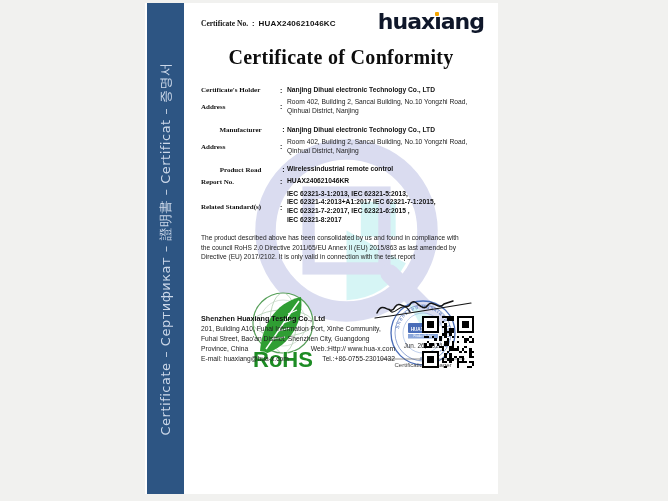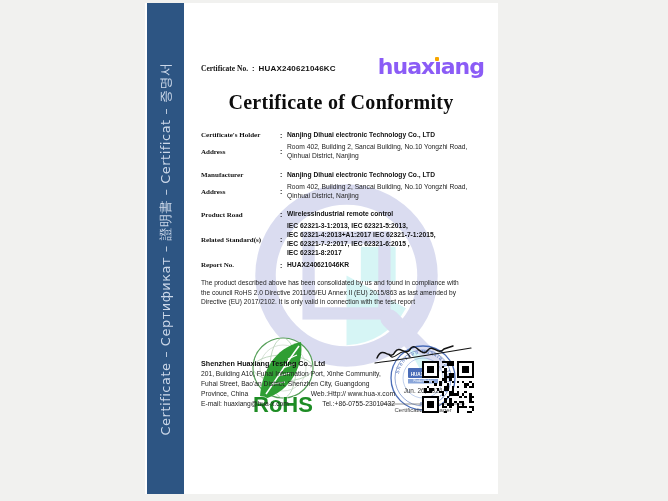--- a/index.html
+++ b/index.html
@@ -19,38 +19,38 @@
     background:#2d5583;overflow:hidden;
   }
   .sidebar-text{
     position:absolute;left:50%;top:50%;
     transform:translate(-50%,-50%) rotate(-90deg);
     white-space:nowrap;
     font-size:13px;letter-spacing:.5px;color:#ccd8e9;
     font-family:"DejaVu Sans", sans-serif;
   }
   
-  .content{position:absolute;left:39px;top:0;right:0;bottom:0;margin-top:45px;}
+  .content{position:absolute;left:39px;top:0;right:0;bottom:0;}
   .watermark{position:absolute;left:60px;top:125px;z-index:0;opacity:.55;}
   .layer{position:relative;z-index:1;}
 
   .header{display:flex;justify-content:space-between;align-items:flex-start;padding:8px 14px 0 17px;}
   .certno{display:flex;gap:4px;margin-top:8px;align-items:baseline;}
   .certno-label{font:bold 7.5px "Liberation Serif", serif;color:#111;}
   .certno-colon{font:bold 7.5px "Liberation Sans", sans-serif;color:#111;}
   .certno-value{font:bold 8px "Liberation Sans", sans-serif;color:#111;letter-spacing:.2px;}
-  .logo{font:bold 22px "DejaVu Sans", sans-serif;color:#8b5cf6;letter-spacing:-1px;line-height:1;}
+  .logo{font:bold 22px "DejaVu Sans", sans-serif;color:#0f172a;letter-spacing:-1px;line-height:1;}
   .logo .i-stem{position:relative;display:inline-block;}
   .logo .i-stem::after{content:"";position:absolute;left:1px;top:1px;width:4px;height:4px;background:#f7a600;border-radius:1px;}
 
   .title{margin-top:13px;text-align:center;font:bold 20px "Liberation Serif", serif;color:#0d0d0d;letter-spacing:.3px;}
 
   .fields{margin-top:17px;padding-left:17px;padding-right:9px;}
   .row{display:flex;align-items:center;margin-bottom:3.5px;}
-  .row.gap{margin-top:10px;}
+  .row.gap{margin-top:10px;text-align:center;}
   .flabel{flex:none;width:79px;font:bold 7px "Liberation Serif", serif;color:#111;}
   .fcolon{flex:none;width:7px;font:bold 7px "Liberation Sans", sans-serif;color:#111;}
   .fvalue{font:6.7px "Liberation Sans", sans-serif;line-height:1.3;color:#222;white-space:pre-line;}
   .fvalue.bold{font-weight:bold;color:#111;}
 
   .paragraph{
     margin-top:9px;padding-left:17px;padding-right:6px;
     font:6.6px "Liberation Sans", sans-serif;line-height:1.42;color:#222;
     white-space:pre-line;
   }
@@ -125,31 +125,31 @@
           <div class="fcolon">:</div>
           <div class="fvalue">Room 402, Building 2, Sancai Building, No.10 Yongzhi Road,
 Qinhuai District, Nanjing</div>
         </div>
         <div class="row gap">
           <div class="flabel">Product Road</div>
           <div class="fcolon">:</div>
           <div class="fvalue bold">Wirelessindustrial remote control</div>
         </div>
         <div class="row">
+          <div class="flabel">Report No.</div>
+          <div class="fcolon">:</div>
+          <div class="fvalue bold">HUAX240621046KR</div>
+        </div>
+        <div class="row">
           <div class="flabel">Related Standard(s)</div>
           <div class="fcolon">:</div>
           <div class="fvalue bold">IEC 62321-3-1:2013, IEC 62321-5:2013,
 IEC 62321-4:2013+A1:2017 IEC 62321-7-1:2015,
 IEC 62321-7-2:2017, IEC 62321-6:2015 ,
 IEC 62321-8:2017</div>
-        </div>
-        <div class="row">
-          <div class="flabel">Report No.</div>
-          <div class="fcolon">:</div>
-          <div class="fvalue bold">HUAX240621046KR</div>
         </div>
       </div>
 
       <div class="paragraph">The product described above has been consolidated by us and found in compliance with
 the council RoHS 2.0 Directive 2011/65/EU Annex II (EU) 2015/863 as last amended by
 Directive (EU) 2017/2102. It is only valid in connection with the test report</div>
 
       <div class="seals">
 
         <svg class="rohs-logo" width="80" height="84" viewBox="0 0 80 84">

